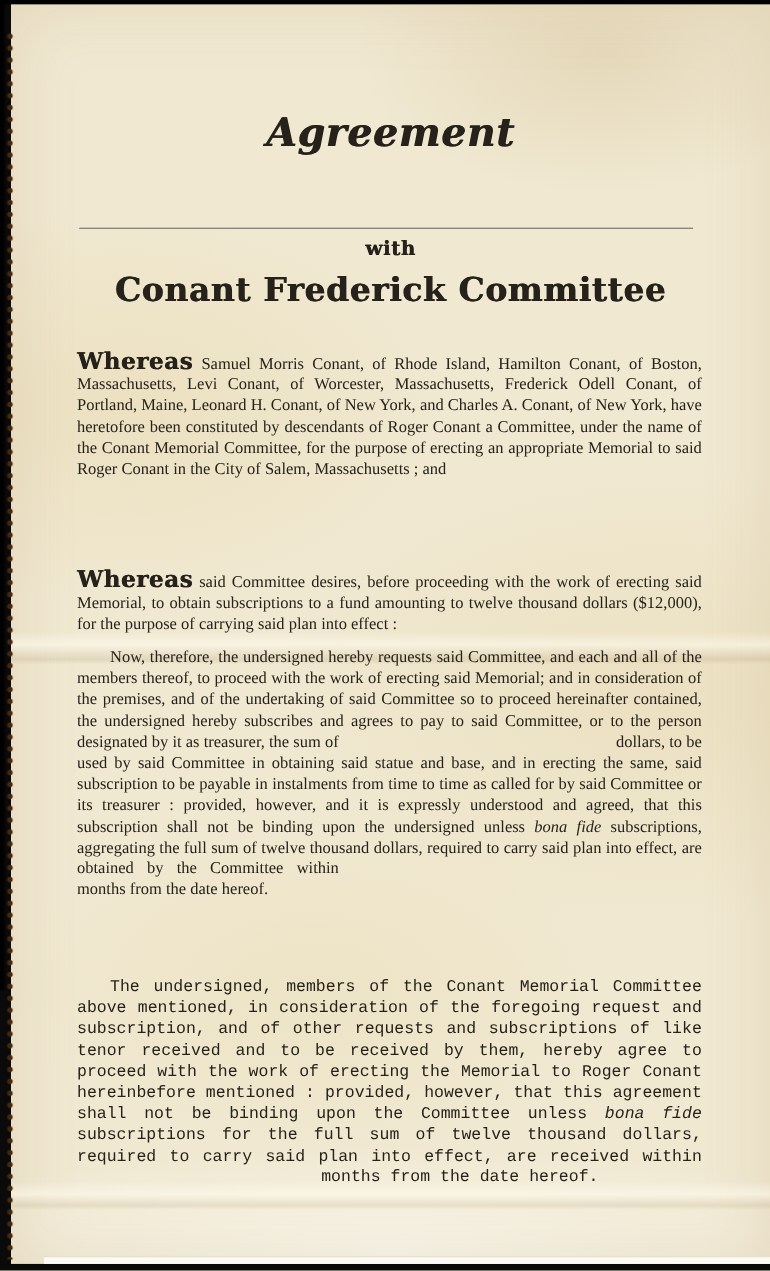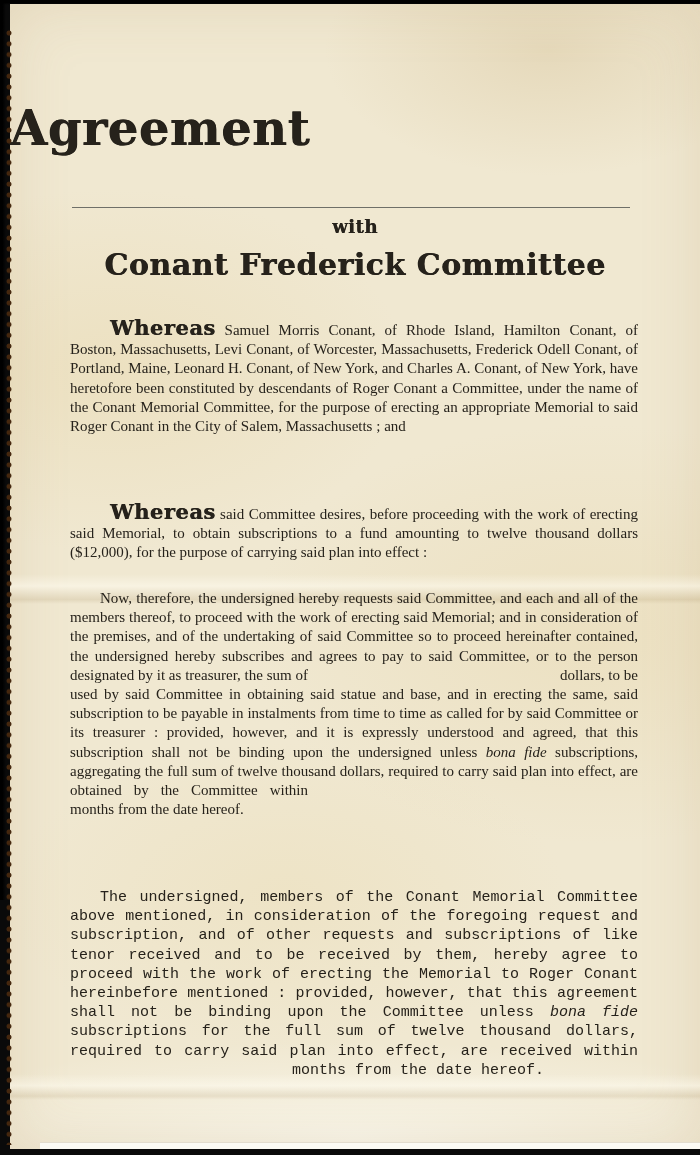--- a/index.html
+++ b/index.html
@@ -57,22 +57,23 @@
     background-size:10px 10.8px;
     background-repeat:repeat-y;
   }
   .blackletter{
     font-family:"DejaVu Serif", serif;
     font-weight:bold;
     letter-spacing:.5px;
   }
   .doc-title{
     position:absolute;left:0;width:100%;top:96px;
-    text-align:left;font-size:48px;
+    text-align:center;font-size:36px;
     text-shadow:.6px 0 0 currentColor;
+    font-style:italic;
   }
   .title-rule{
     position:absolute;left:62px;top:203px;width:558px;height:1px;
     background:var(--rule);
   }
   .subtitle-with{
     position:absolute;left:0;width:100%;top:212px;
     text-align:center;font-size:18px;
     text-shadow:.4px 0 0 currentColor;
   }
@@ -87,27 +88,26 @@
     font-size:15px;line-height:19.2px;
     text-align:justify;
     color:var(--ink);
   }
   .para.indent{text-indent:30px;}
   .para .lead{
     font-family:"DejaVu Serif", serif;
     font-weight:bold;font-size:21px;line-height:1;
     letter-spacing:.5px;
     text-shadow:.5px 0 0 currentColor;
-    margin-left:40px;
   }
   .para em{font-style:italic;}
   .para .blank{display:inline-block;height:1px;vertical-align:baseline;}
   .para[data-name="whereas-recital-1"]{top:313px;}
   .para[data-name="whereas-recital-2"]{top:447px;}
-  .para[data-name="whereas-recital-3"]{top:497px;}
+  .para[data-name="whereas-recital-3"]{top:512px;}
   .para[data-name="subscription-clause"]{top:585px;}
   .para[data-name="committee-agreement-clause"]{top:884px;font-family:Liberation Mono, monospace;}
 </style>
 </head>
 <body>
 
 <div class="page" data-name="scanned-page">
   <div class="edge-top" data-name="scan-edge-top"></div>
   <div class="edge-left" data-name="scan-edge-left"></div>
 

